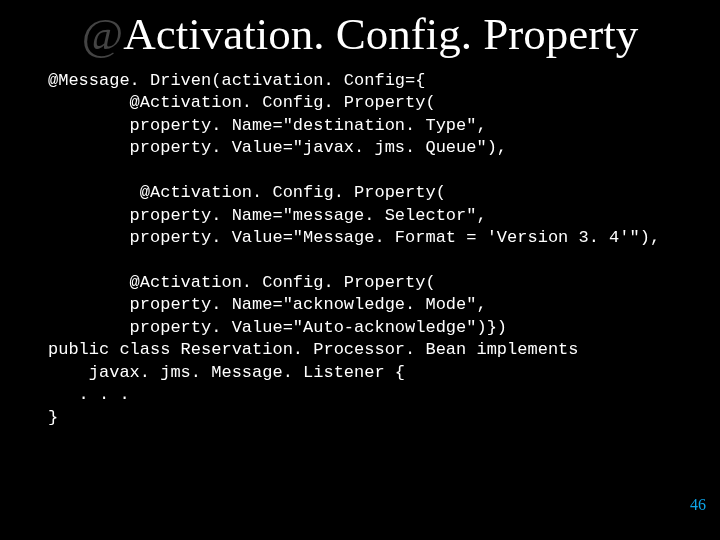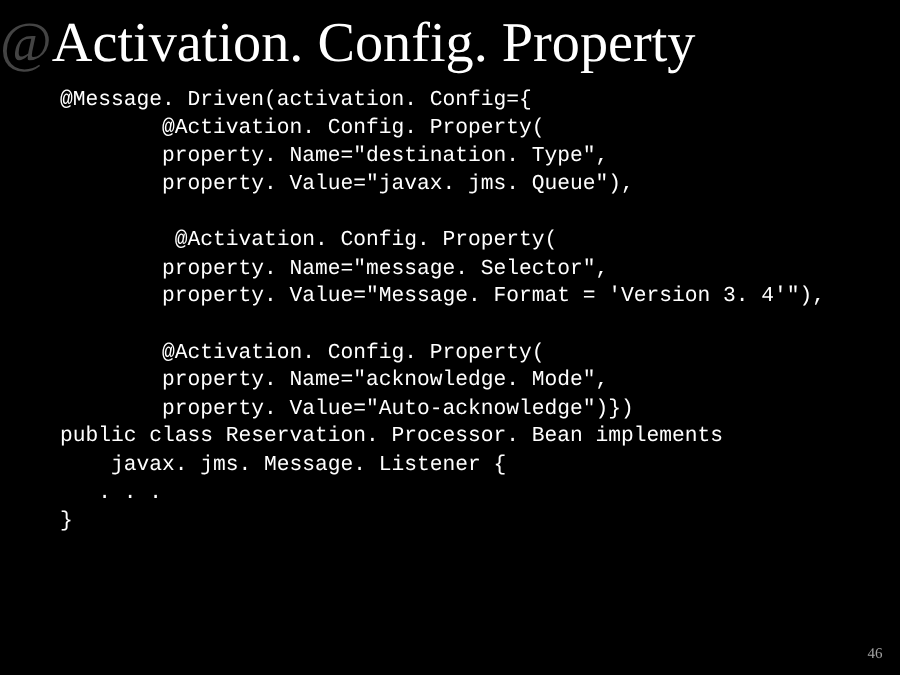--- a/index.html
+++ b/index.html
@@ -17,44 +17,44 @@
   }
   .slide {
     width: 720px;
     height: 540px;
     box-sizing: border-box;
     padding: 0;
   }
   .title {
     font-family: "Times New Roman", Times, serif;
     font-size: 45px;
-    text-align: left;
+    text-align: center;
     padding-top: 8px;
     padding-bottom: 6px;
     color: #ffffff;
   }
   .title .at {
     color: #444;
   }
   .code {
     font-family: "Courier New", Courier, monospace;
     font-size: 17px;
     line-height: 1.32;
     white-space: pre;
     color: #ffffff;
     padding-left: 48px;
     padding-top: 4px;
   }
   .page-number {
     position: absolute;
     right: 14px;
-    bottom: 10px;
+    bottom: 26px;
     font-family: "Times New Roman", Times, serif;
-    font-size: 12px;
-    color: #a3a3a3;
+    font-size: 16px;
+    color: #0ea5e9;
   }
 </style>
 </head>
 <body>
 
 <div class="slide">
   <div class="title"><span class="at">@</span><span>Activation. Config. Property</span></div>
   <div class="code" id="code-block">@Message. Driven(activation. Config={
         @Activation. Config. Property(
         property. Name="destination. Type",

